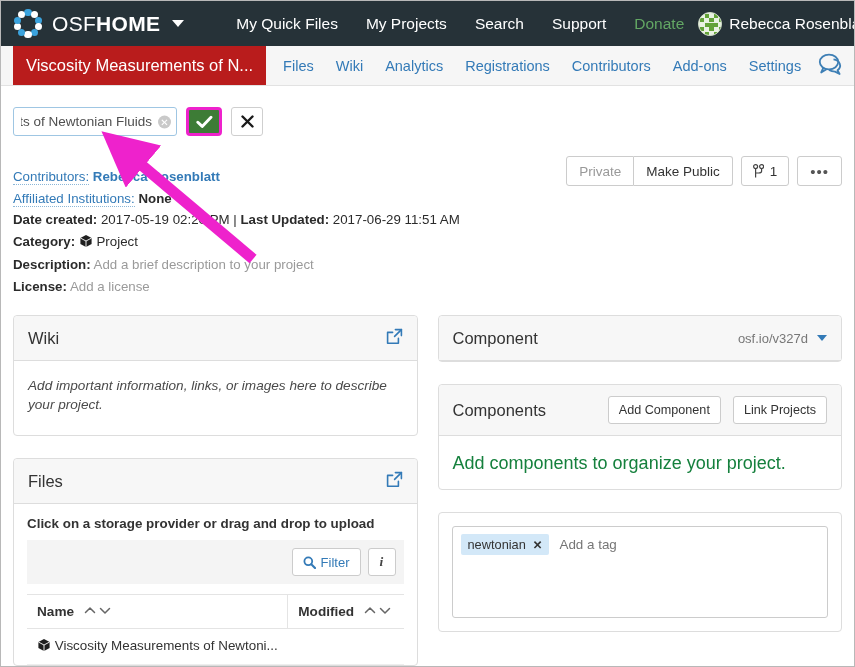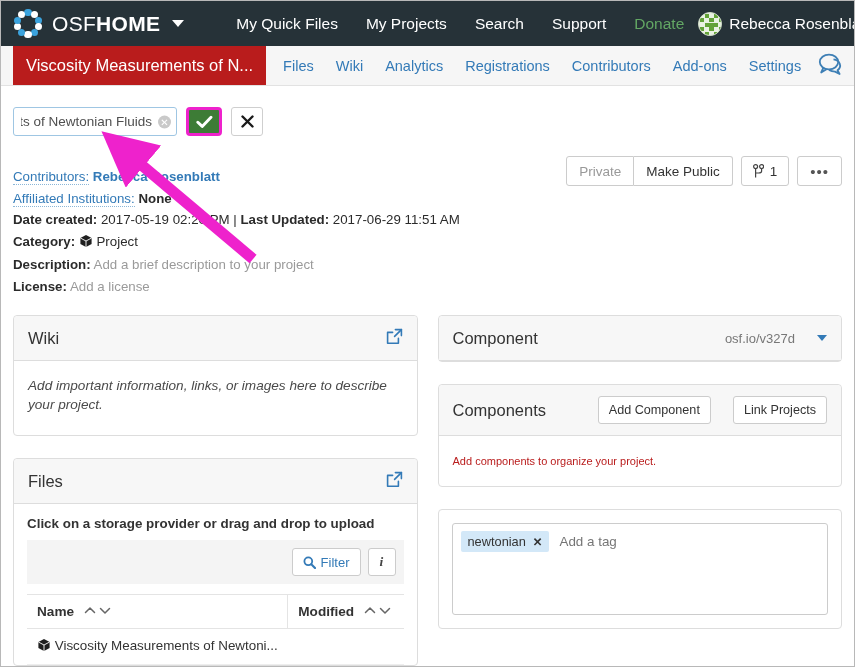--- a/index.html
+++ b/index.html
@@ -244,32 +244,32 @@
   }
   .panel-body { padding: 15px 14px; font-size: 13.5px; color: #555; }
   .ext-link { cursor: pointer; }
   .wiki-text {
     font-style: italic;
     color: #4a4a4a;
     font-size: 13.6px;
     line-height: 19px;
   }
   .citation-right {
-    display: flex; align-items: center; gap: 22px;
+    display: flex; align-items: center; gap: 9px;
     color: #777; font-size: 13px;
   }
   .chev {
     width: 0; height: 0;
     border-left: 5px solid transparent;
     border-right: 5px solid transparent;
     border-top: 6px solid #337ab7;
   }
-  .head-btns { display: flex; gap: 22px; }
+  .head-btns { display: flex; gap: 12px; }
   .head-btns .btn { height: 28px; font-size: 12.6px; border-radius: 3px; padding: 0 10px; }
-  .muted-body { color: #b91c1c; font-size: 11px; text-align: center; }
+  .muted-body { color: #15803d; font-size: 18px; text-align: center; }
 
   
   .files-body { padding: 12px 13px 0 13px; }
   .files-hint { font-size: 13.4px; color: #333; font-weight: bold; margin-bottom: 9px; }
   .filter-bar {
     background: #f4f4f4;
     padding: 8px;
     display: flex; justify-content: flex-end; gap: 7px;
   }
   .btn-filter {

